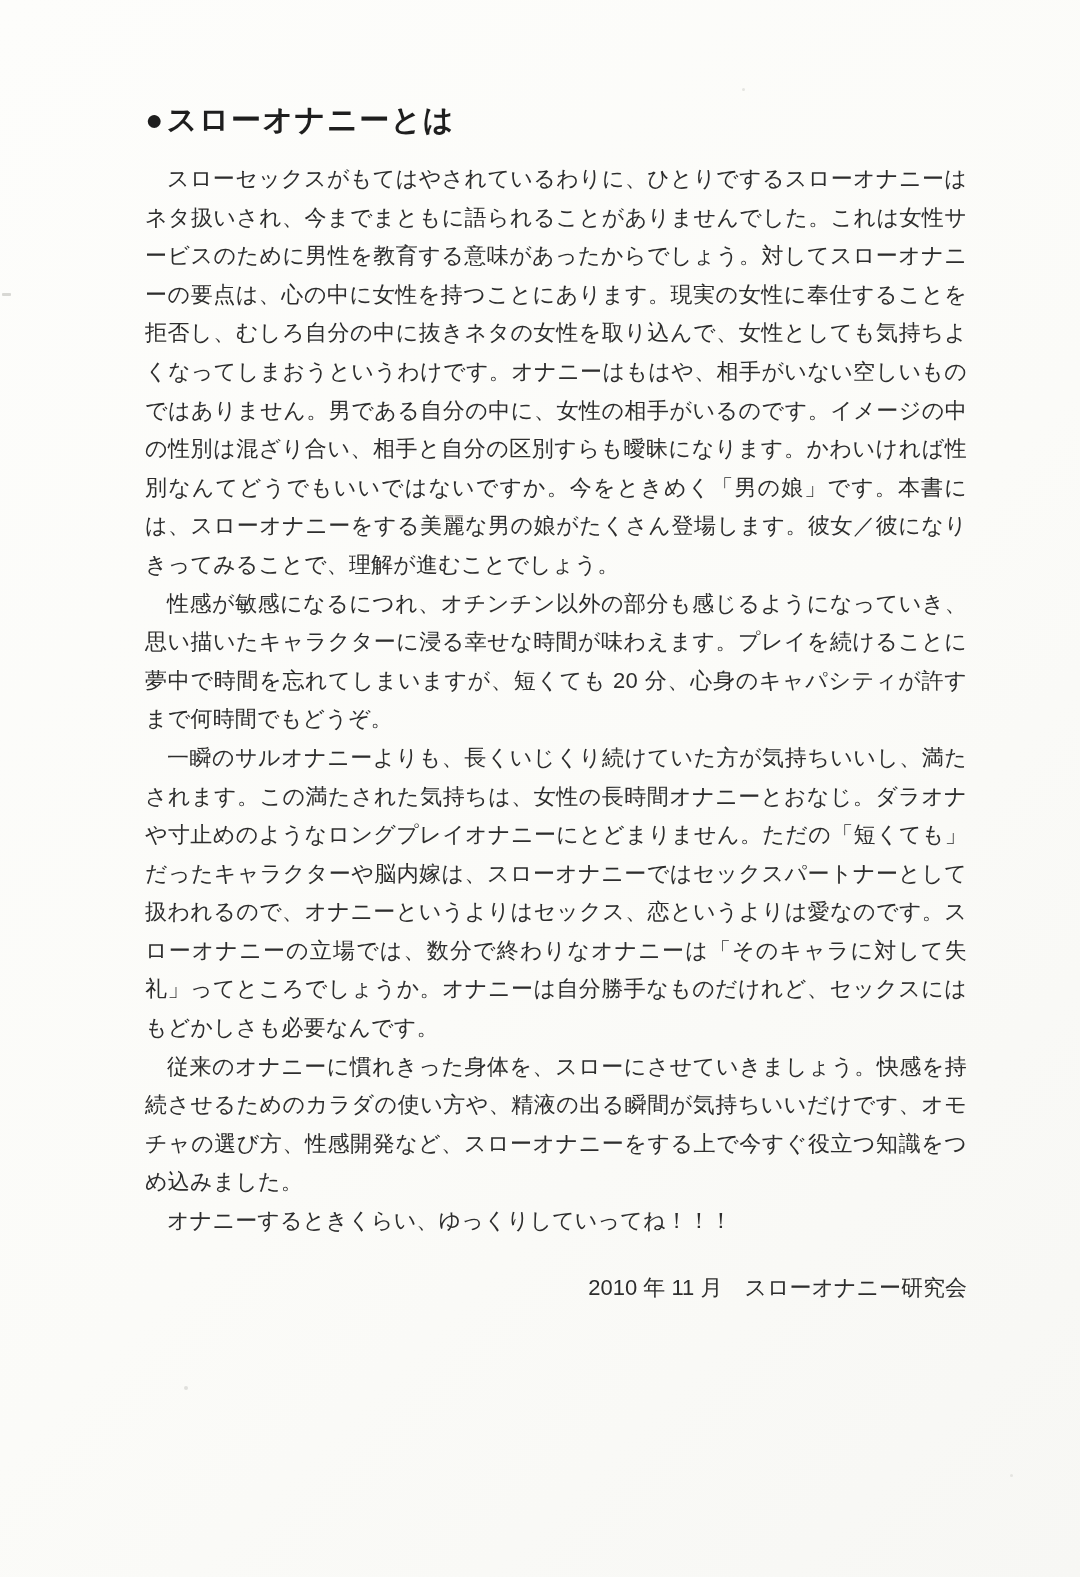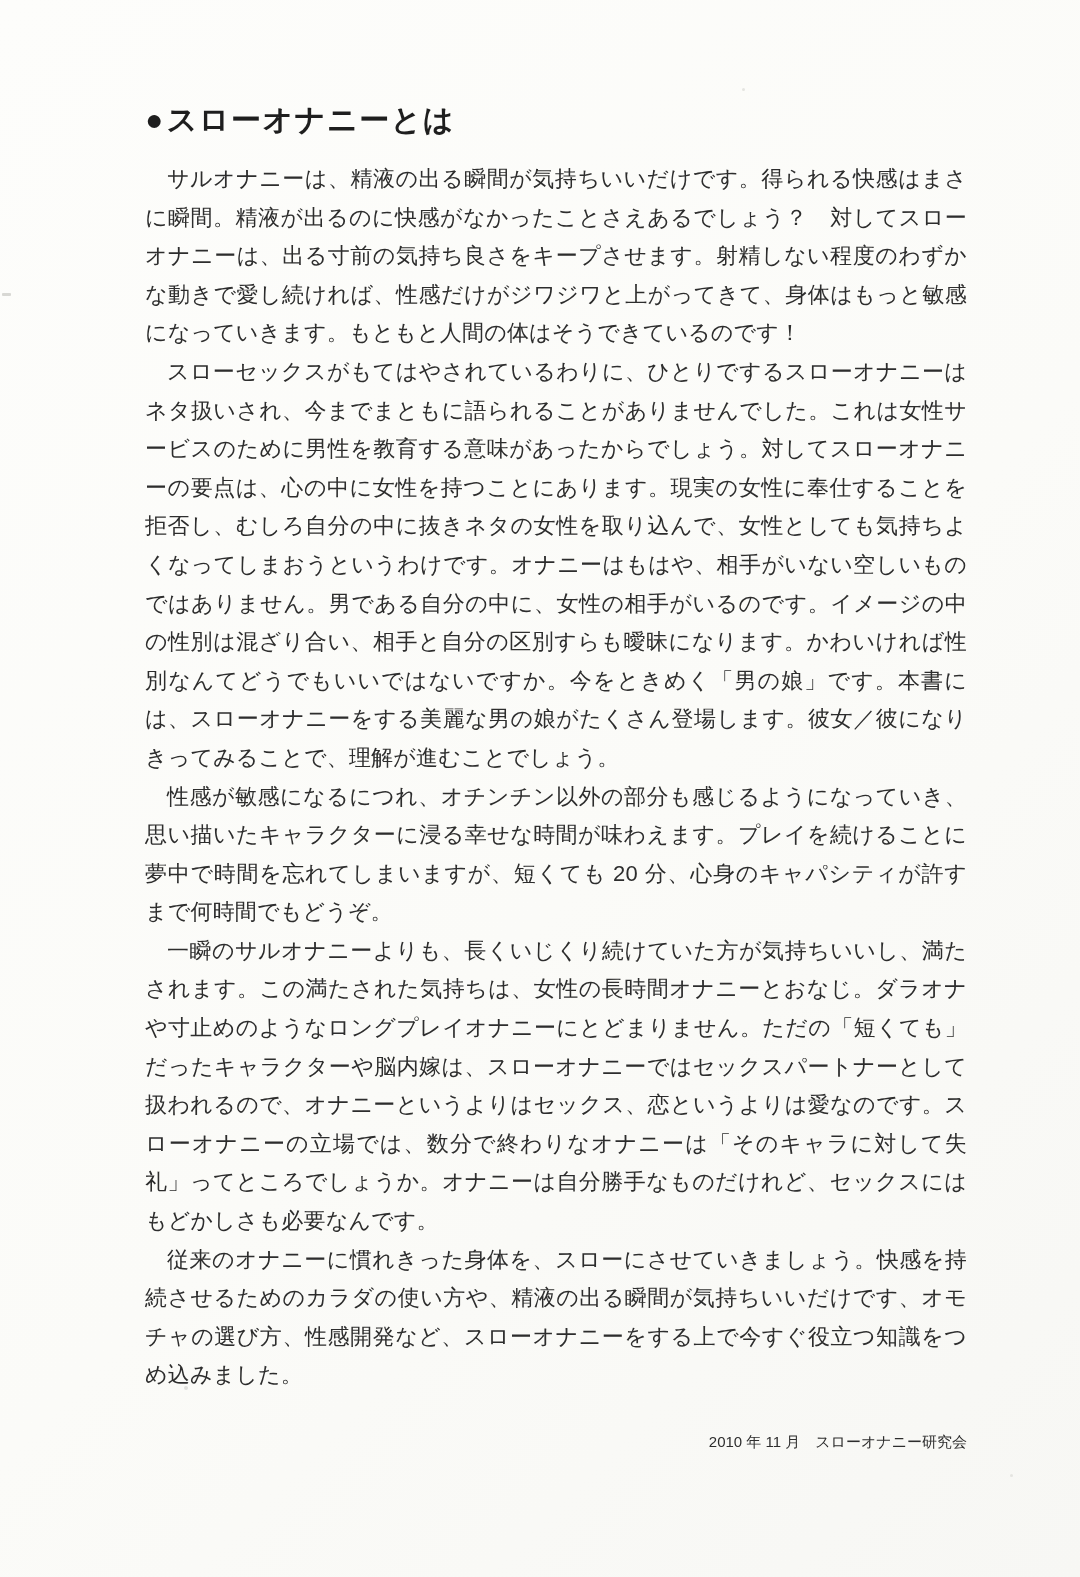--- a/index.html
+++ b/index.html
@@ -40,21 +40,21 @@
     margin: 0;
     font-size: 22px;
     line-height: 38.6px;
     letter-spacing: 0.2px;
     text-align: justify;
     text-indent: 1em;
     color: #2d2d2d;
   }
   .colophon {
     margin: 28px 0 0 0;
-    font-size: 15px;
+    font-size: 22px;
     line-height: 38.6px;
     text-align: right;
     color: #2d2d2d;
   }
   .speck {
     position: absolute;
     background: #b9b9b4;
     border-radius: 50%;
   }
   .speck.dash {
@@ -66,30 +66,30 @@
 
 <div class="page">
 
   <div class="content">
 
     <h1 class="heading">
       <span class="bullet">●</span>
       <span>スローオナニーとは</span>
     </h1>
 
-    <p class="para">サルオナニーは、精液の出る瞬間が気持ちいいだけです。得られる快感はまさに瞬間。精液が出るのに快感がなかったことさえあるでしょう？　対してスローオナニーは、出る寸前の気持ち良さをキープさせます。射精しない程度のわずかな動きで愛し続ければ、性感だけがジワジワと上がってきて、身体はもっと敏感になっていきます。もともと人間の体はそうできているのです！</p>
 
     <p class="para">スローセックスがもてはやされているわりに、ひとりでするスローオナニーはネタ扱いされ、今までまともに語られることがありませんでした。これは女性サービスのために男性を教育する意味があったからでしょう。対してスローオナニーの要点は、心の中に女性を持つことにあります。現実の女性に奉仕することを拒否し、むしろ自分の中に抜きネタの女性を取り込んで、女性としても気持ちよくなってしまおうというわけです。オナニーはもはや、相手がいない空しいものではありません。男である自分の中に、女性の相手がいるのです。イメージの中の性別は混ざり合い、相手と自分の区別すらも曖昧になります。かわいければ性別なんてどうでもいいではないですか。今をときめく「男の娘」です。本書には、スローオナニーをする美麗な男の娘がたくさん登場します。彼女／彼になりきってみることで、理解が進むことでしょう。</p>
 
     <p class="para">性感が敏感になるにつれ、オチンチン以外の部分も感じるようになっていき、思い描いたキャラクターに浸る幸せな時間が味わえます。プレイを続けることに夢中で時間を忘れてしまいますが、短くても 20 分、心身のキャパシティが許すまで何時間でもどうぞ。</p>
 
     <p class="para">一瞬のサルオナニーよりも、長くいじくり続けていた方が気持ちいいし、満たされます。この満たされた気持ちは、女性の長時間オナニーとおなじ。ダラオナや寸止めのようなロングプレイオナニーにとどまりません。ただの「短くても」だったキャラクターや脳内嫁は、スローオナニーではセックスパートナーとして扱われるので、オナニーというよりはセックス、恋というよりは愛なのです。スローオナニーの立場では、数分で終わりなオナニーは「そのキャラに対して失礼」ってところでしょうか。オナニーは自分勝手なものだけれど、セックスにはもどかしさも必要なんです。</p>
 
     <p class="para">従来のオナニーに慣れきった身体を、スローにさせていきましょう。快感を持続させるためのカラダの使い方や、精液の出る瞬間が気持ちいいだけです、オモチャの選び方、性感開発など、スローオナニーをする上で今すぐ役立つ知識をつめ込みました。</p>
 
+    <p class="para">オナニーするときくらい、ゆっくりしていってね！！！</p>
 
     <p class="colophon">2010 年 11 月　スローオナニー研究会</p>
 
   </div>
 
   <div class="speck dash" style="left:2px; top:293px; width:9px; height:3px; opacity:.55;"></div>
   <div class="speck" style="left:184px; top:1386px; width:4px; height:4px; opacity:.4;"></div>
   <div class="speck" style="left:742px; top:88px; width:3px; height:3px; opacity:.35;"></div>
   <div class="speck" style="left:1010px; top:1474px; width:3px; height:3px; opacity:.3;"></div>
 

